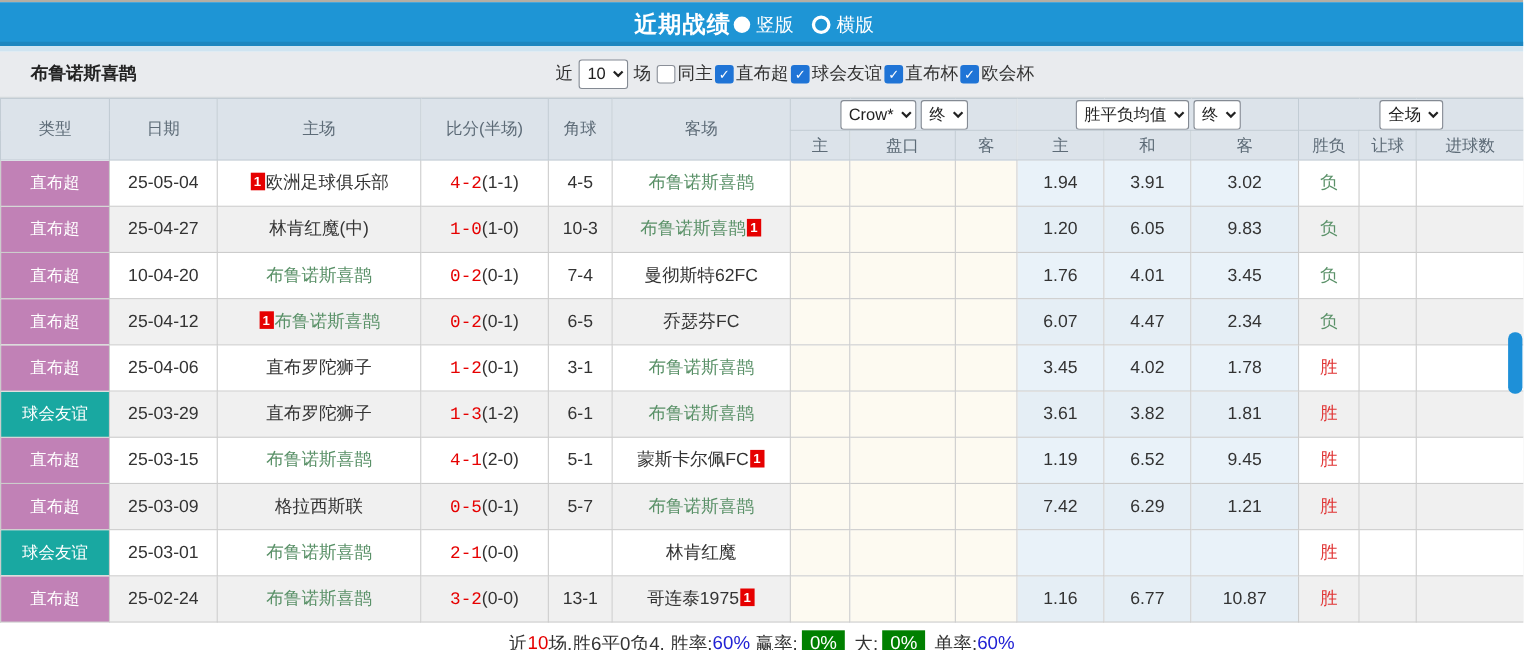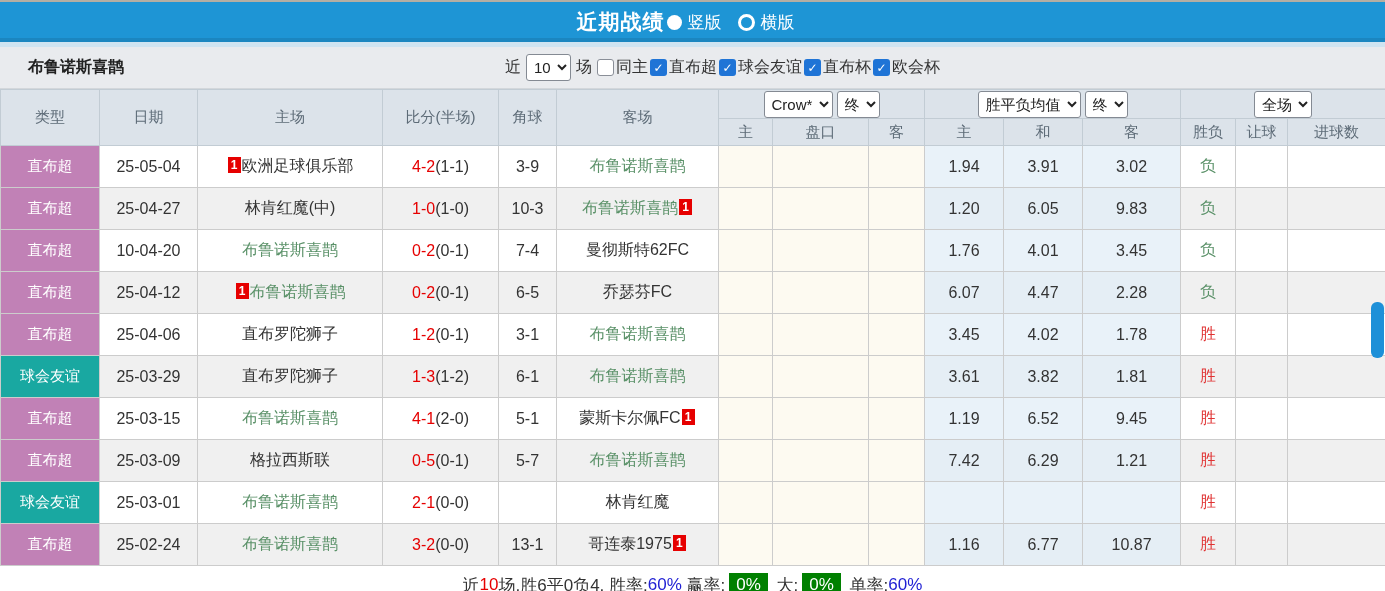--- a/index.html
+++ b/index.html
@@ -38,21 +38,21 @@
   .selwrap{display:flex;align-items:center;justify-content:center;gap:4px;}
   tbody td{font-size:16px;color:#333;height:41px;}
   tr.even td{background:#f0f0f0;}
   td.type{color:#fff;font-size:15px;}
   td.type.league{background:#c181b6 !important;}
   td.type.friendly{background:#19a8a1 !important;}
   td.crow{background:#fdfaf1 !important;}
   td.odds{background:#e9f2f9 !important;}
   tr.even td.odds{background:#e5eef5 !important;}
   .hl{color:#5a9168;}
-  .ft{color:#e60000;}
+  .ft{color:#e60000;font-family:Liberation Mono, monospace;}
   td.result.win{color:#e03333;}
   td.result.lose{color:#5a9168;}
   .badge{display:inline-block;background:#e60000;color:#fff;font-size:12px;font-weight:bold;
          width:13px;height:16px;line-height:16px;text-align:center;vertical-align:2px;margin:0 1px;}
 
   .summary{height:38px;display:flex;align-items:center;justify-content:center;
            font-size:17px;color:#333;}
   .sum-red{color:#e60000;}
   .sum-blue{color:#2121d4;}
   .sum-badge{background:#008000;color:#fff;padding:2px 7px;margin:0 4px;}
@@ -165,21 +165,21 @@
         <th>让球</th>
         <th>进球数</th>
       </tr>
     </thead>
     <tbody id="rows-body">
         <tr>
           <td class="type league">直布超</td>
           <td>25-05-04</td>
           <td><span class="badge">1</span><span>欧洲足球俱乐部</span></td>
           <td><span class="ft">4-2</span><span>(1-1)</span></td>
-          <td>3-9</td>
+          <td>4-5</td>
           <td><span class="hl">布鲁诺斯喜鹊</span></td>
           <td class="crow"></td>
           <td class="crow"></td>
           <td class="crow"></td>
           <td class="odds">1.94</td>
           <td class="odds">3.91</td>
           <td class="odds">3.02</td>
           <td class="result lose">负</td>
           <td></td>
           <td></td>
@@ -223,21 +223,21 @@
           <td>25-04-12</td>
           <td><span class="badge">1</span><span class="hl">布鲁诺斯喜鹊</span></td>
           <td><span class="ft">0-2</span><span>(0-1)</span></td>
           <td>6-5</td>
           <td><span>乔瑟芬FC</span></td>
           <td class="crow"></td>
           <td class="crow"></td>
           <td class="crow"></td>
           <td class="odds">6.07</td>
           <td class="odds">4.47</td>
-          <td class="odds">2.28</td>
+          <td class="odds">2.34</td>
           <td class="result lose">负</td>
           <td></td>
           <td></td>
         </tr>
         <tr>
           <td class="type league">直布超</td>
           <td>25-04-06</td>
           <td><span>直布罗陀狮子</span></td>
           <td><span class="ft">1-2</span><span>(0-1)</span></td>
           <td>3-1</td>

